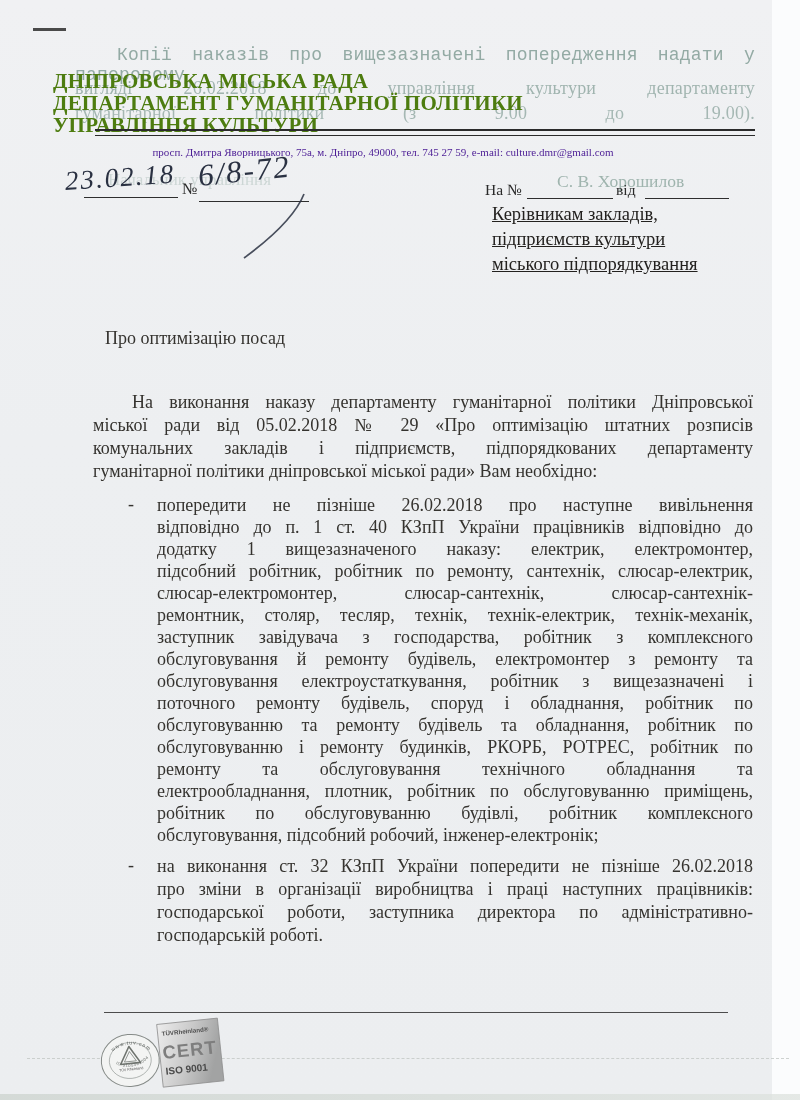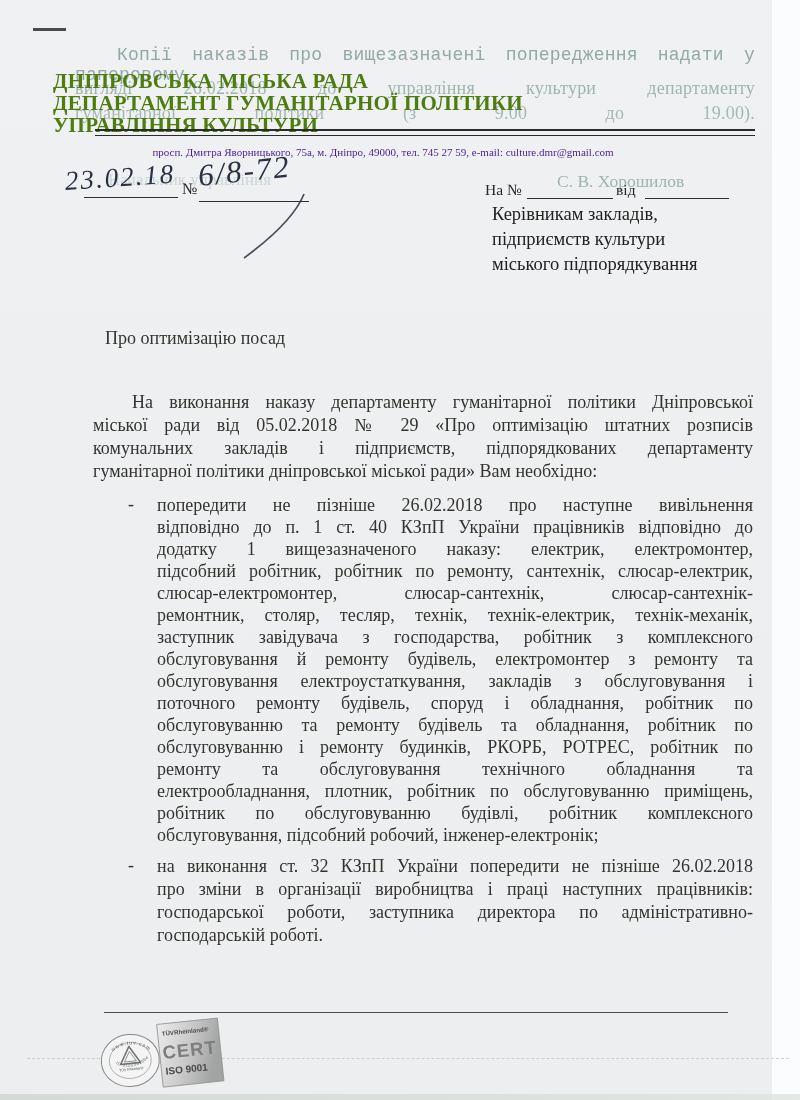--- a/index.html
+++ b/index.html
@@ -31,21 +31,21 @@
   .hw-date{left:66px;top:166px;font-size:27px;}
   .hw-num{left:200px;top:158px;font-size:31px;transform:rotate(-6deg);}
   .uline{border-bottom:1.6px solid #2e2e2e;height:1px;}
   .u1{left:84px;top:196px;width:94px;}
   .u2{left:199px;top:200px;width:110px;}
   .no-symbol{left:182px;top:180px;font-size:16px;color:#2a2a2a;}
   .na-no{left:485px;top:181px;font-size:15.5px;color:#2a2a2a;}
   .u3{left:527px;top:197px;width:86px;}
   .vid{left:616px;top:181px;font-size:15.5px;color:#2a2a2a;}
   .u4{left:645px;top:197px;width:84px;}
-  .addressee{left:492px;top:202px;width:250px;font-size:18.5px;line-height:25px;color:#23211f;}
+  .addressee{left:492px;top:202px;width:250px;font-size:18.5px;line-height:25px;color:#23211f;text-decoration:underline;}
   
   .flourish{left:220px;top:192px;}
   
   .subject{left:93px;top:328px;font-size:18px;color:#2e2c2a;margin-left:12px;}
   .textblock{color:#35332f;font-size:18px;}
   .justify .line{text-align:justify;text-align-last:justify;}
   .justify .line.last{text-align-last:left;}
   .intro{left:93px;top:391px;width:660px;line-height:23px;}
   .intro .line:first-child{text-indent:39px;}
   .dash{left:128px;font-size:18px;color:#35332f;}
@@ -111,21 +111,21 @@
   <div class="abs dash d1">-</div>
   <div class="abs b1 textblock justify">
       <div class="line">попередити не пізніше 26.02.2018 про наступне вивільнення</div>
       <div class="line">відповідно до п. 1 ст. 40 КЗпП України працівників відповідно до</div>
       <div class="line">додатку 1 вищезазначеного наказу: електрик, електромонтер,</div>
       <div class="line">підсобний робітник, робітник по ремонту, сантехнік, слюсар-електрик,</div>
       <div class="line">слюсар-електромонтер, слюсар-сантехнік, слюсар-сантехнік-</div>
       <div class="line">ремонтник, столяр, тесляр, технік, технік-електрик, технік-механік,</div>
       <div class="line">заступник завідувача з господарства, робітник з комплексного</div>
       <div class="line">обслуговування й ремонту будівель, електромонтер з ремонту та</div>
-      <div class="line">обслуговування електроустаткування, закладів з обслуговування і</div>
+      <div class="line">обслуговування електроустаткування, робітник з вищезазначені і</div>
       <div class="line">поточного ремонту будівель, споруд і обладнання, робітник по</div>
       <div class="line">обслуговуванню та ремонту будівель та обладнання, робітник по</div>
       <div class="line">обслуговуванню і ремонту будинків, РКОРБ, РОТРЕС, робітник по</div>
       <div class="line">ремонту та обслуговування технічного обладнання та</div>
       <div class="line">електрообладнання, плотник, робітник по обслуговуванню приміщень,</div>
       <div class="line">робітник по обслуговуванню будівлі, робітник комплексного</div>
       <div class="line last">обслуговування, підсобний робочий, інженер-електронік;</div>
     </div>
 
   <div class="abs dash d2">-</div>

